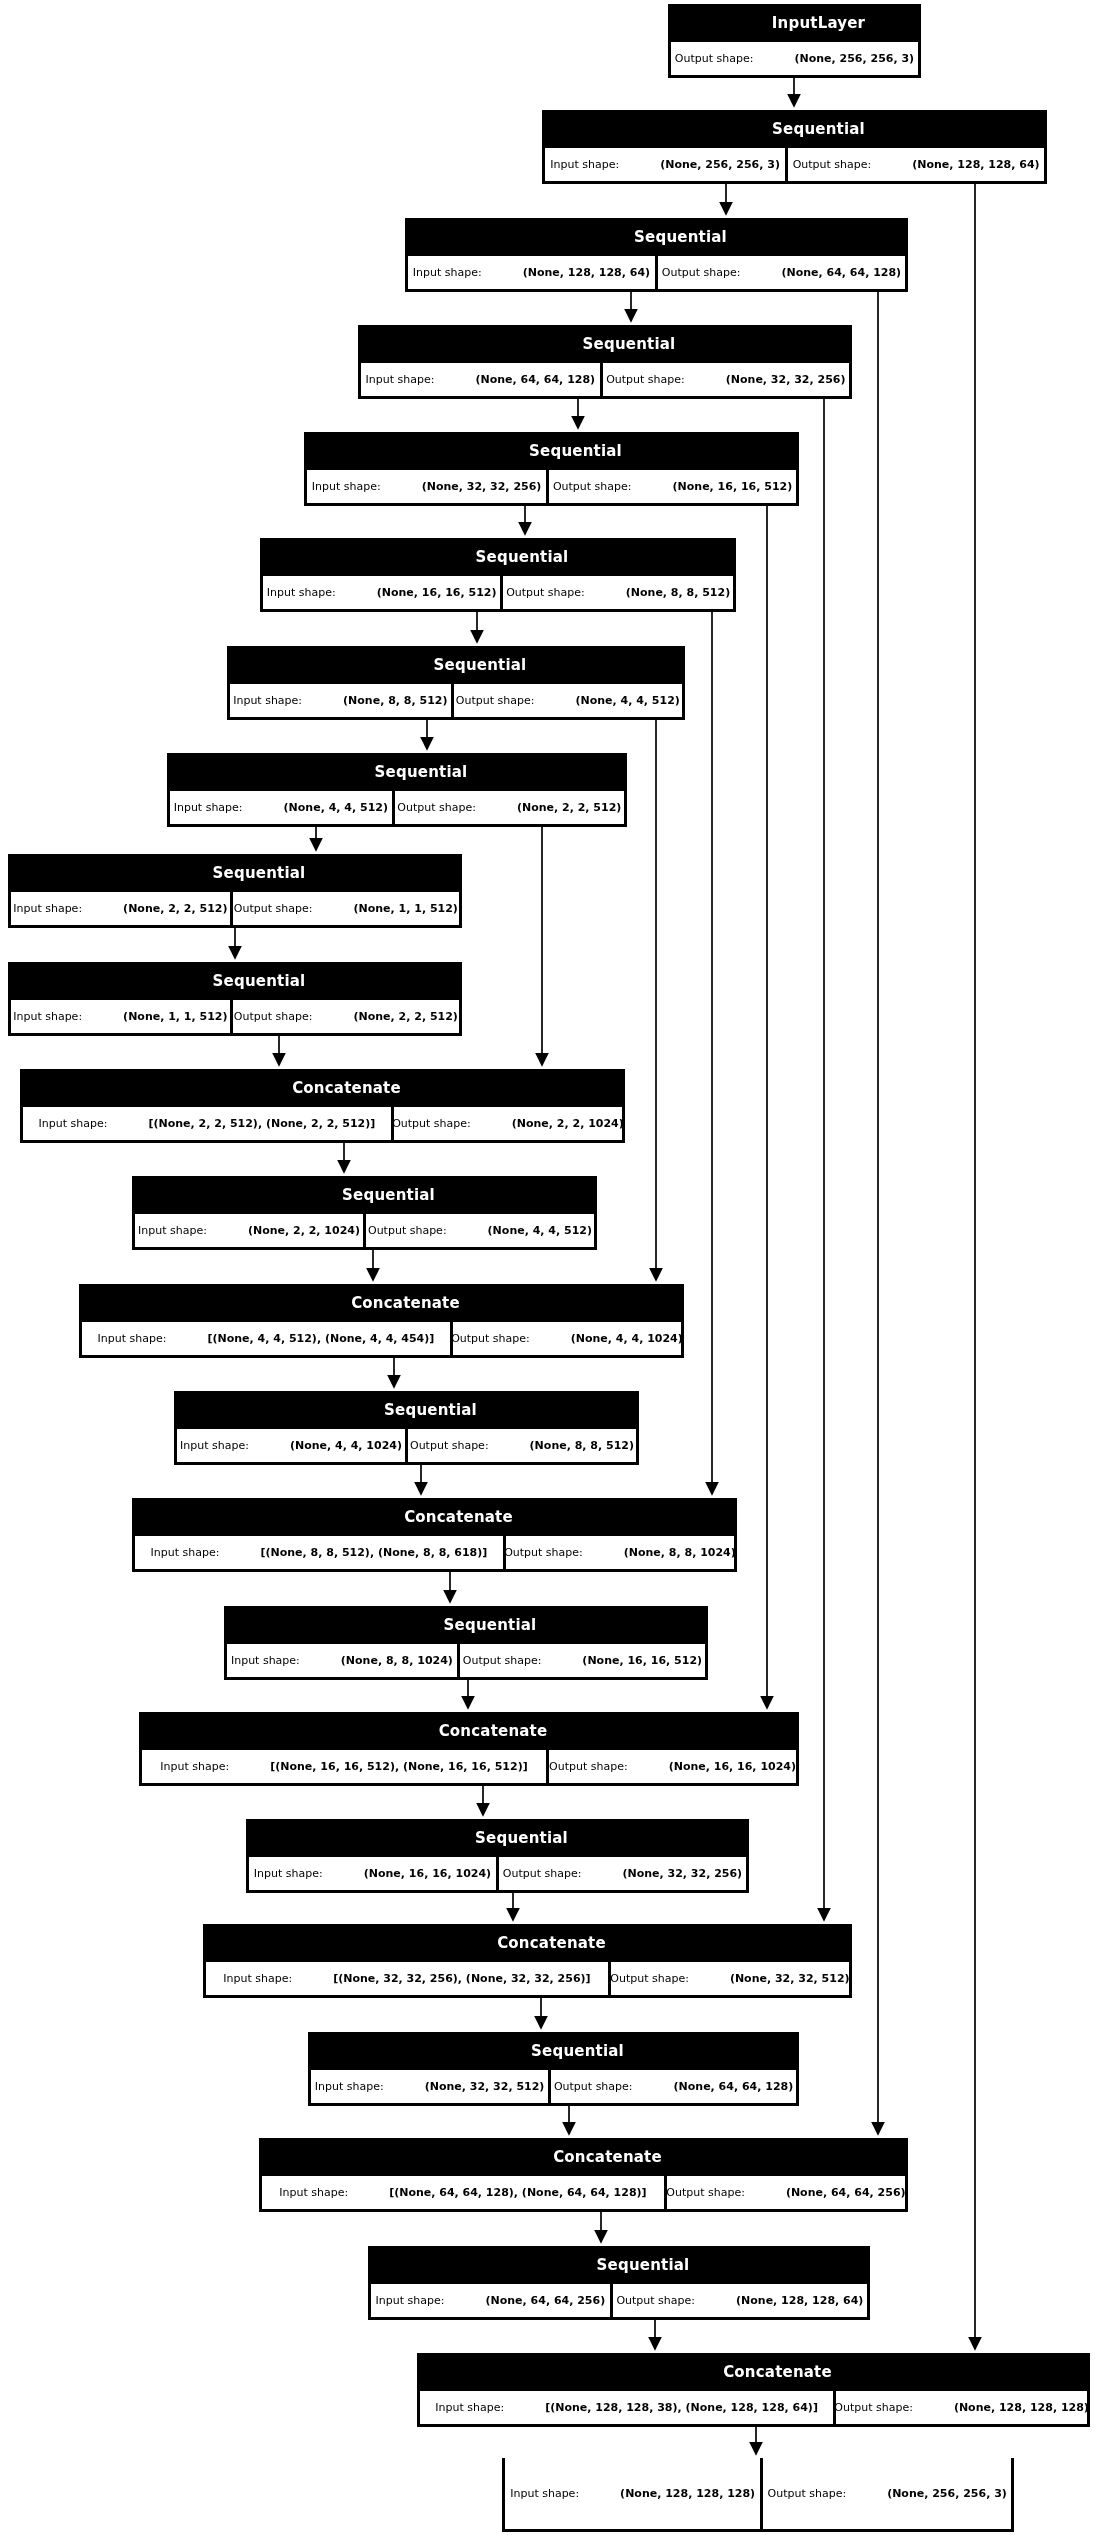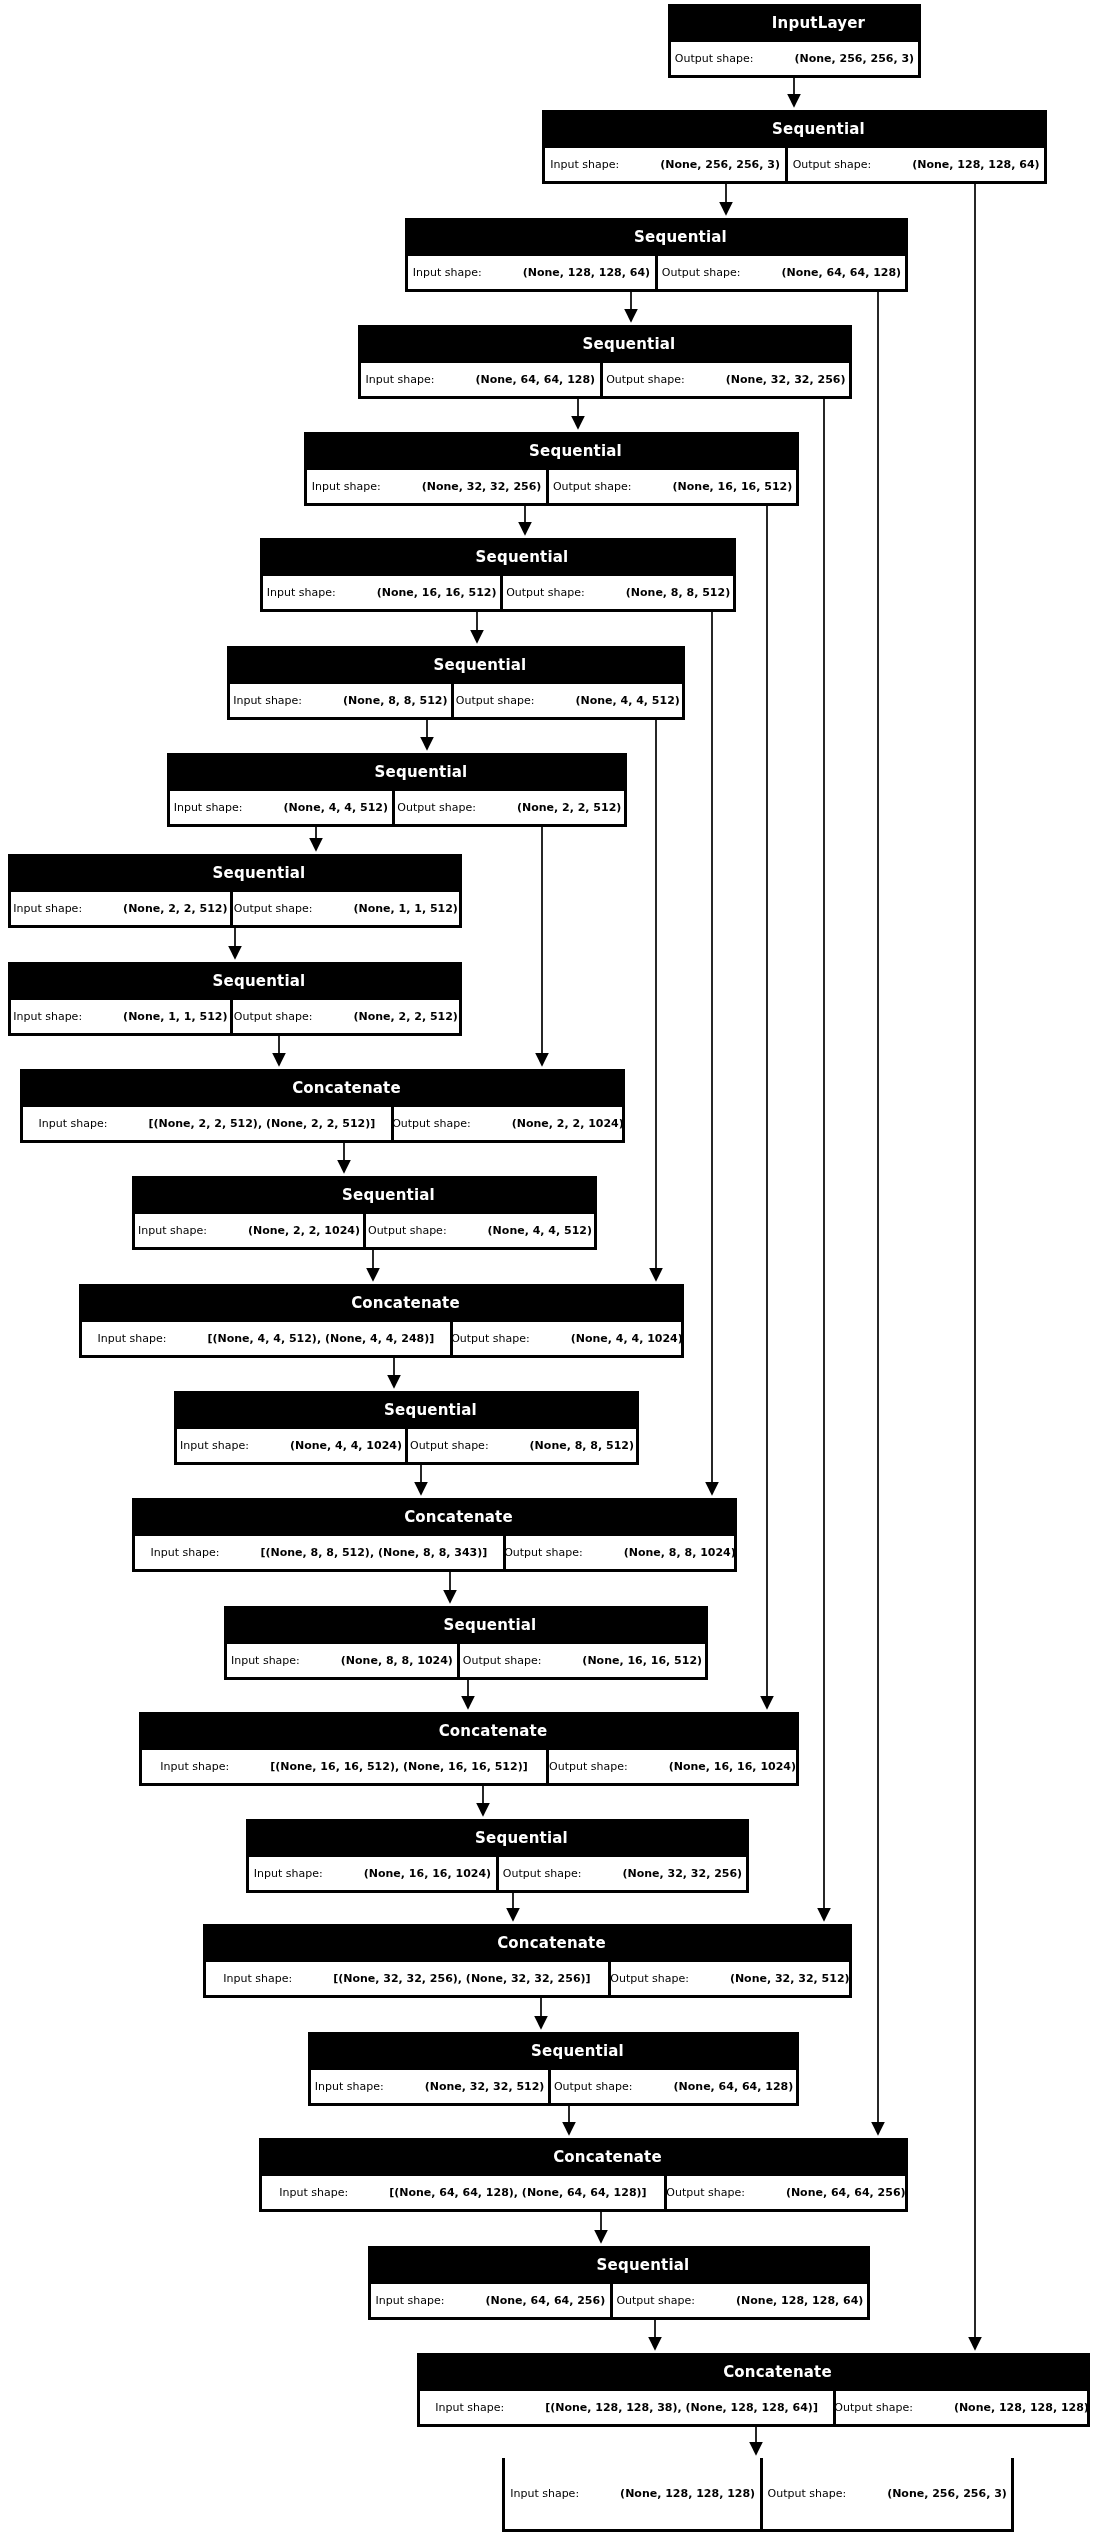--- a/index.html
+++ b/index.html
@@ -255,21 +255,21 @@
           <span class="lbl">Output shape:</span>
           <span class="val">(None, 4, 4, 512)</span>
         </div>
       </div>
     </div>
     <div class="node" style="left: 79px; top: 1284px; width: 605px; height: 74px; background: rgb(0, 0, 0);">
       <div class="node-title" style="color: rgb(255, 255, 255);">Concatenate</div>
       <div class="node-cells">
         <div class="cell" style="flex-grow: 50; background: rgb(255, 255, 255); color: rgb(0, 0, 0);">
           <span class="lbl">Input shape:</span>
-          <span class="val">[(None, 4, 4, 512), (None, 4, 4, 248)]</span>
+          <span class="val">[(None, 4, 4, 512), (None, 4, 4, 454)]</span>
         </div>
         <div class="cell" style="flex-grow: 31; background: rgb(255, 255, 255); color: rgb(0, 0, 0);">
           <span class="lbl">Output shape:</span>
           <span class="val">(None, 4, 4, 1024)</span>
         </div>
       </div>
     </div>
     <div class="node" style="left: 174px; top: 1391px; width: 465px; height: 74px; background: rgb(0, 0, 0);">
       <div class="node-title" style="color: rgb(255, 255, 255);">Sequential</div>
       <div class="node-cells">
@@ -281,21 +281,21 @@
           <span class="lbl">Output shape:</span>
           <span class="val">(None, 8, 8, 512)</span>
         </div>
       </div>
     </div>
     <div class="node" style="left: 132px; top: 1498px; width: 605px; height: 74px; background: rgb(0, 0, 0);">
       <div class="node-title" style="color: rgb(255, 255, 255);">Concatenate</div>
       <div class="node-cells">
         <div class="cell" style="flex-grow: 50; background: rgb(255, 255, 255); color: rgb(0, 0, 0);">
           <span class="lbl">Input shape:</span>
-          <span class="val">[(None, 8, 8, 512), (None, 8, 8, 343)]</span>
+          <span class="val">[(None, 8, 8, 512), (None, 8, 8, 618)]</span>
         </div>
         <div class="cell" style="flex-grow: 31; background: rgb(255, 255, 255); color: rgb(0, 0, 0);">
           <span class="lbl">Output shape:</span>
           <span class="val">(None, 8, 8, 1024)</span>
         </div>
       </div>
     </div>
     <div class="node" style="left: 224px; top: 1606px; width: 484px; height: 74px; background: rgb(0, 0, 0);">
       <div class="node-title" style="color: rgb(255, 255, 255);">Sequential</div>
       <div class="node-cells">

